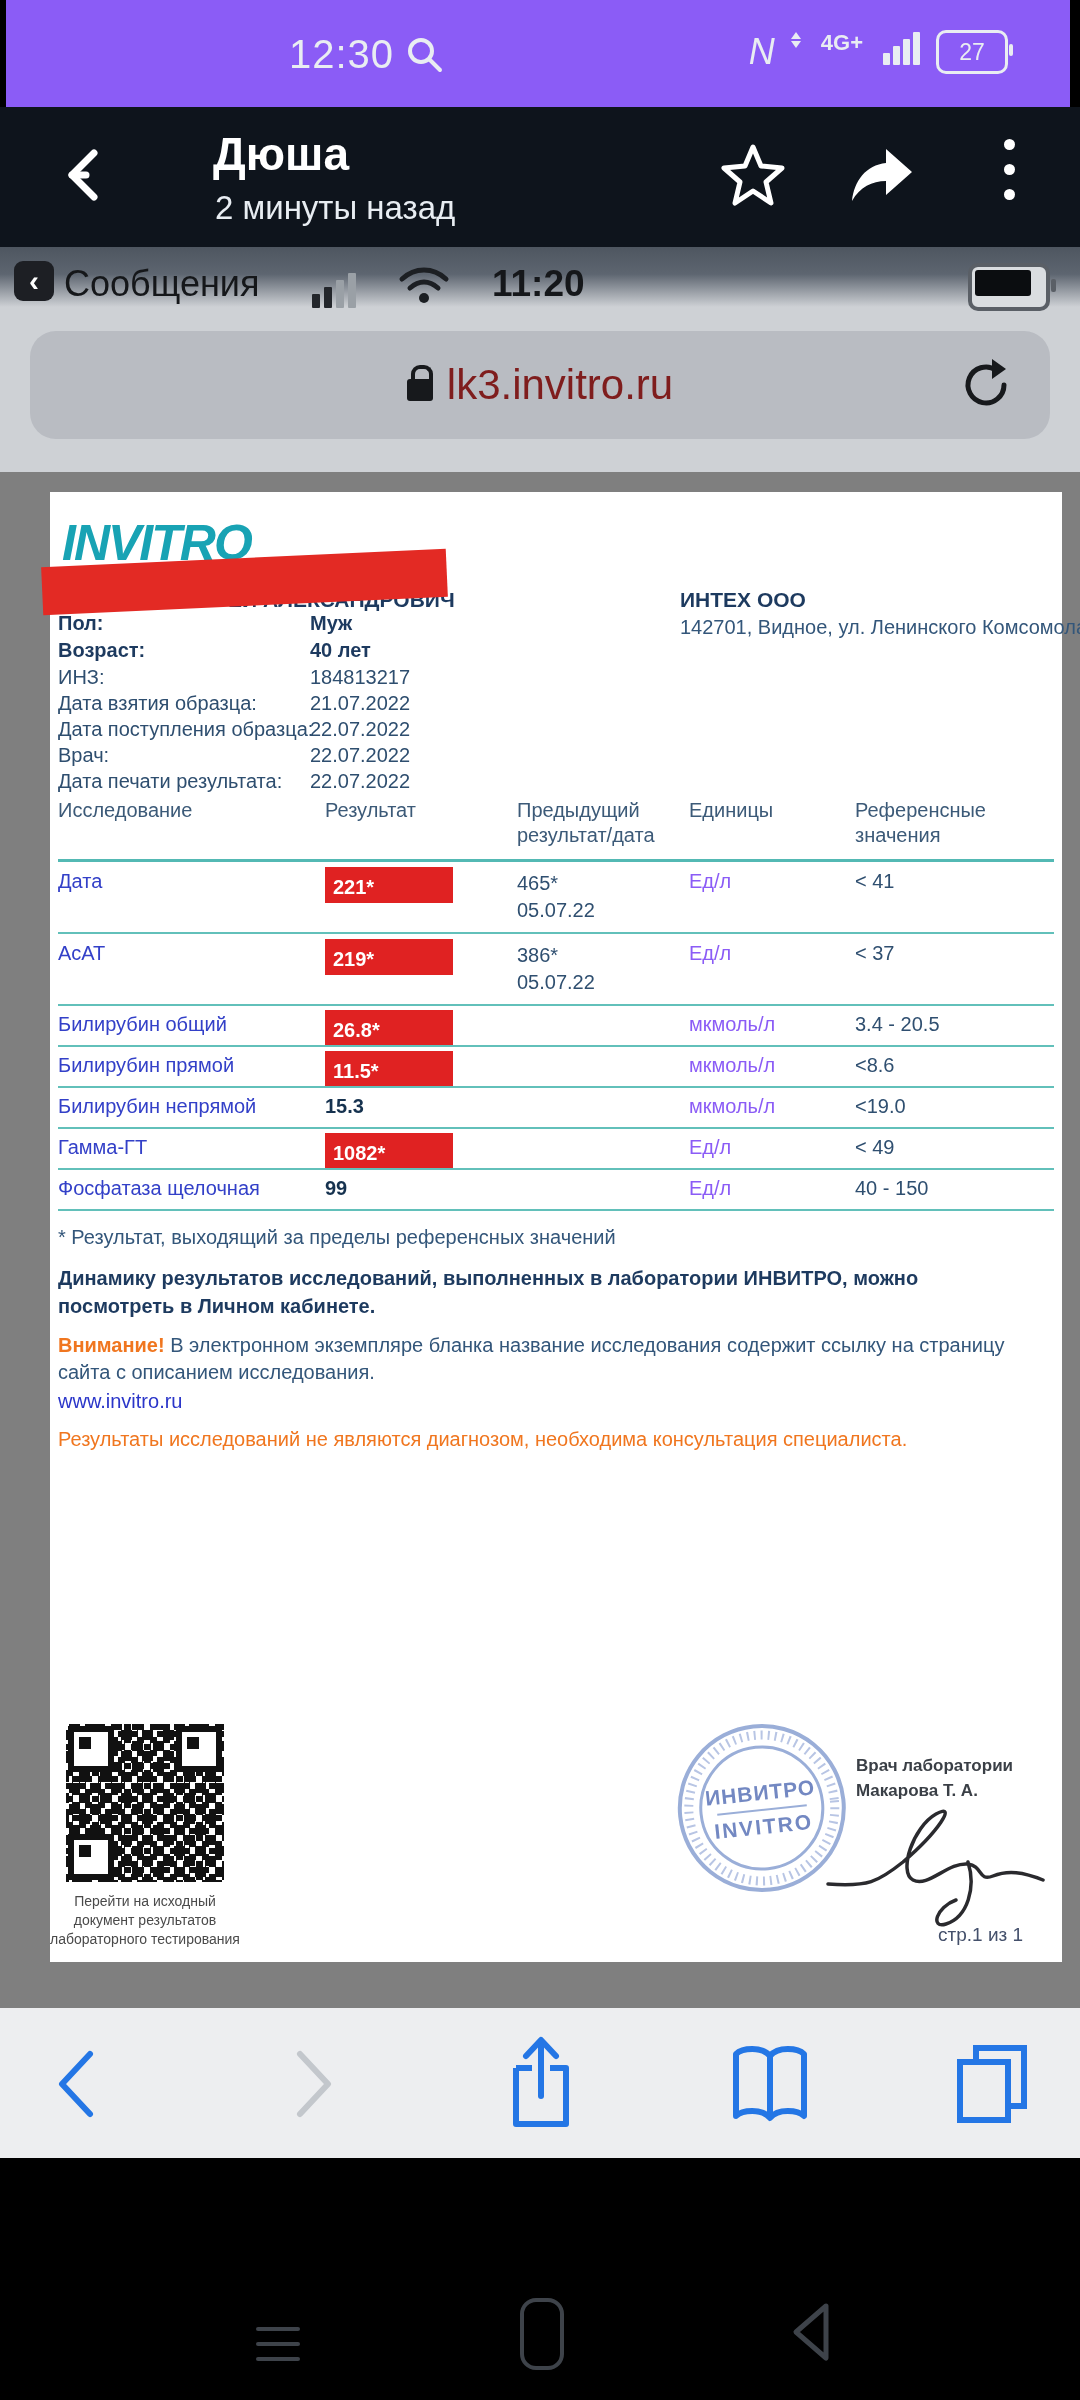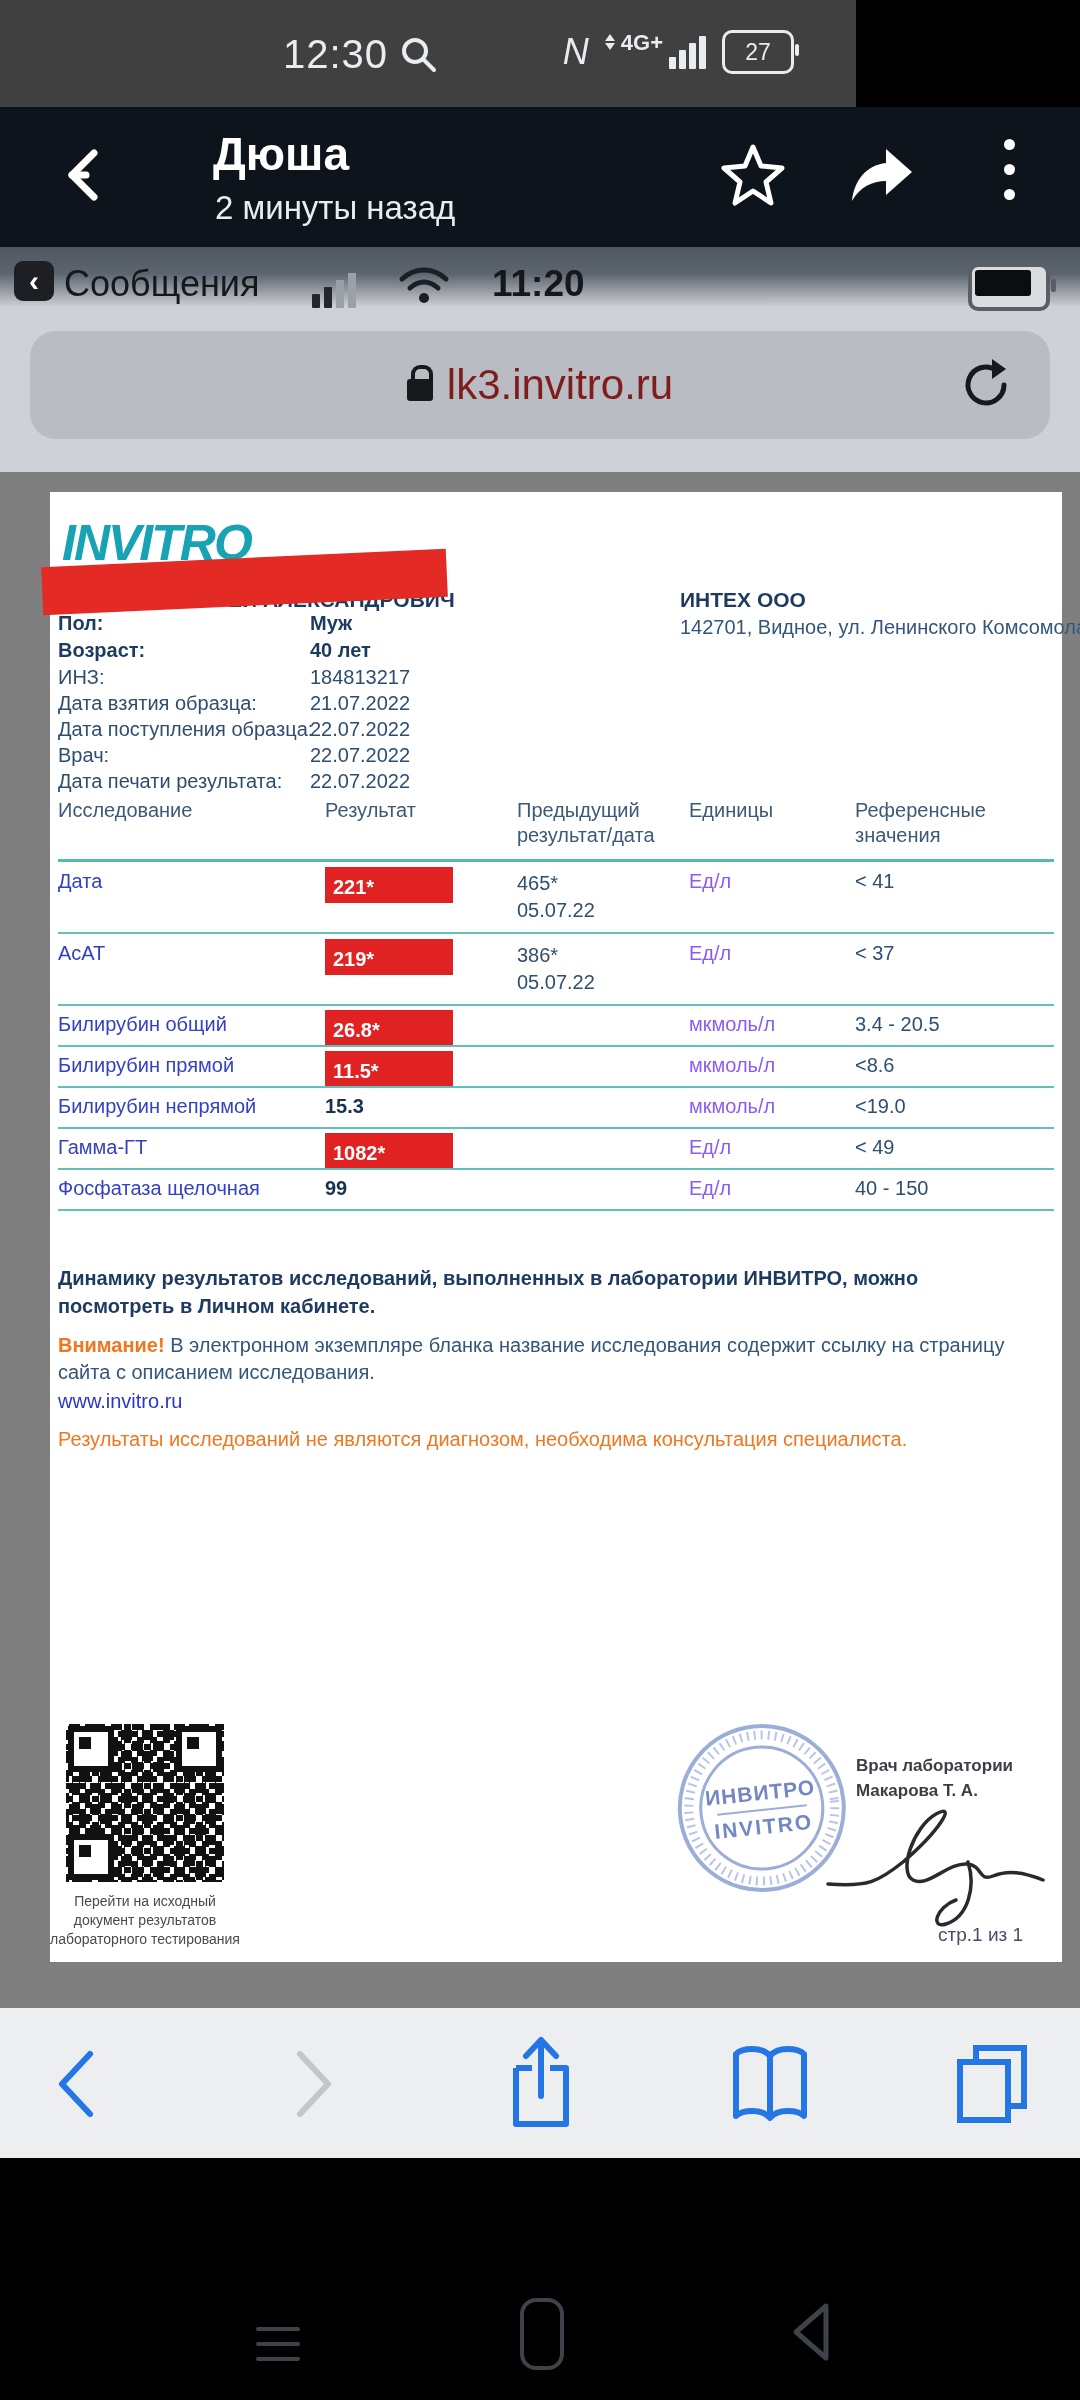--- a/index.html
+++ b/index.html
@@ -1,25 +1,25 @@
 <!DOCTYPE html>
 <html><head>
 <meta charset="utf-8">
 <style>
   html,body{margin:0;padding:0}
   body{width:1080px;height:2400px;background:#000;font-family:"Liberation Sans",sans-serif;position:relative;overflow:hidden}
   .abs{position:absolute}
 
   
-  .android-status{left:0;top:0;width:856px;height:107px;background:#404040;color:#e9edf2;display:flex;align-items:center}
+  .android-status{left:6px;top:0;width:1064px;height:107px;background:#8b5cf6;color:#e9edf2;display:flex;align-items:center}
   .as-time{position:absolute;left:283px;top:32px;font-size:40px;letter-spacing:1px}
   .as-search{position:absolute;left:398px;top:34px}
   .as-right{position:absolute;right:62px;top:30px;display:flex;align-items:center;gap:16px}
   .nfc{font-size:36px;font-weight:400;font-style:italic}
-  .net{display:flex;align-items:center;gap:6px}
+  .net{display:flex;align-items:flex-start;gap:20px}
   .net-label{font-size:22px;font-weight:bold;line-height:1;margin-bottom:18px}
   .updown{display:flex;flex-direction:column;gap:2px;margin-bottom:20px}
   .tri-up{width:0;height:0;border-left:5px solid transparent;border-right:5px solid transparent;border-bottom:7px solid #e9edf2}
   .tri-dn{width:0;height:0;border-left:5px solid transparent;border-right:5px solid transparent;border-top:7px solid #e9edf2}
   .bars{display:flex;align-items:flex-end;gap:3px}
   .bars i{display:block;width:7px;background:#e9edf2;border-radius:1px}
   .batt-a{width:66px;height:38px;border:3px solid #e9edf2;border-radius:10px;display:flex;align-items:center;justify-content:center;font-size:23px;position:relative}
   .batt-a:after{content:"";position:absolute;right:-8px;top:11px;width:4px;height:12px;background:#e9edf2;border-radius:2px}
 
   
@@ -283,20 +283,21 @@
     <div class="sep" style="top:676px"></div>
 
     <div class="trow" style="top:685px">
       <span class="c-name">Фосфатаза щелочная</span>
       <span class="c-res">99</span>
       <span class="c-units">Ед/л</span>
       <span class="c-ref">40 - 150</span>
     </div>
     <div class="sep" style="top:717px"></div>
 
+    <div class="footnote" style="top:734px">* Результат, выходящий за пределы референсных значений</div>
     <div class="dynamics" style="top:772px">Динамику результатов исследований, выполненных в лаборатории ИНВИТРО, можно посмотреть в Личном кабинете.</div>
     <div class="warning" style="top:840px">
       <span class="w-label">Внимание!</span><span> В электронном экземпляре бланка название исследования содержит ссылку на страницу сайта с описанием исследования.</span>
     </div>
     <div class="site" style="top:898px">www.invitro.ru</div>
     <div class="disclaimer" style="top:936px">Результаты исследований не являются диагнозом, необходима консультация специалиста.</div>
 
     <div class="qr">
       <span class="finder" style="left:2px;top:2px">
           <i></i>

